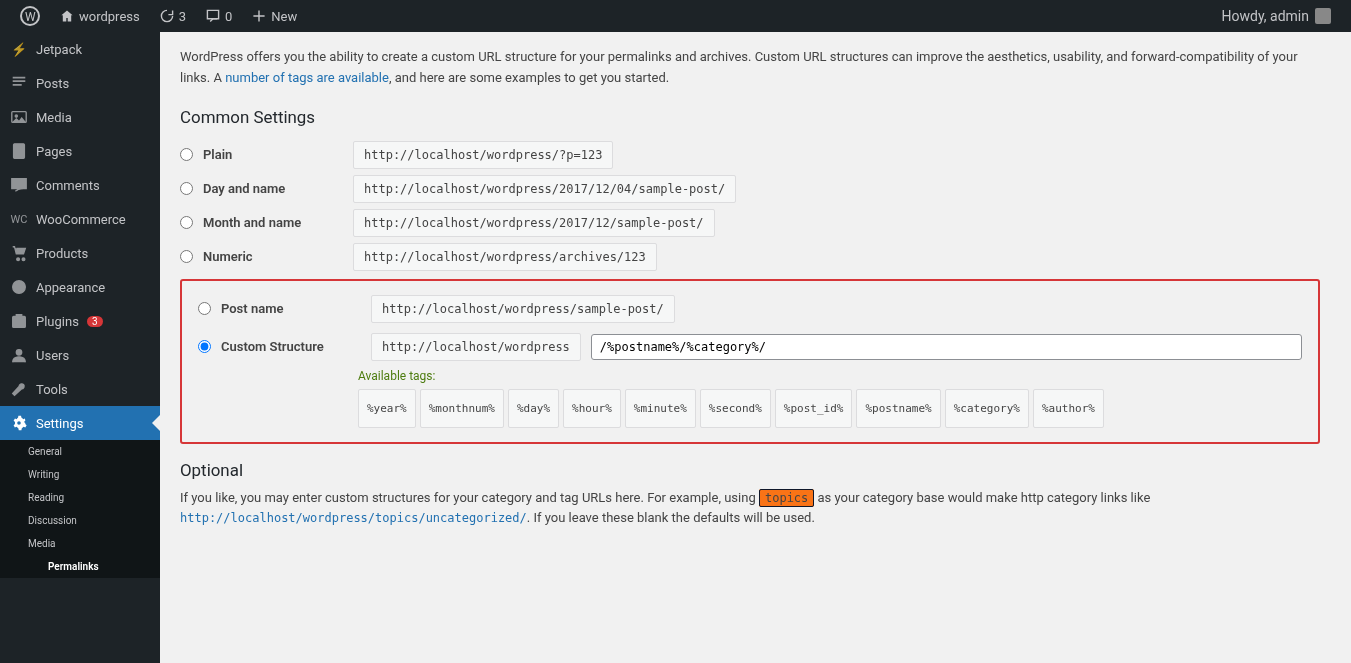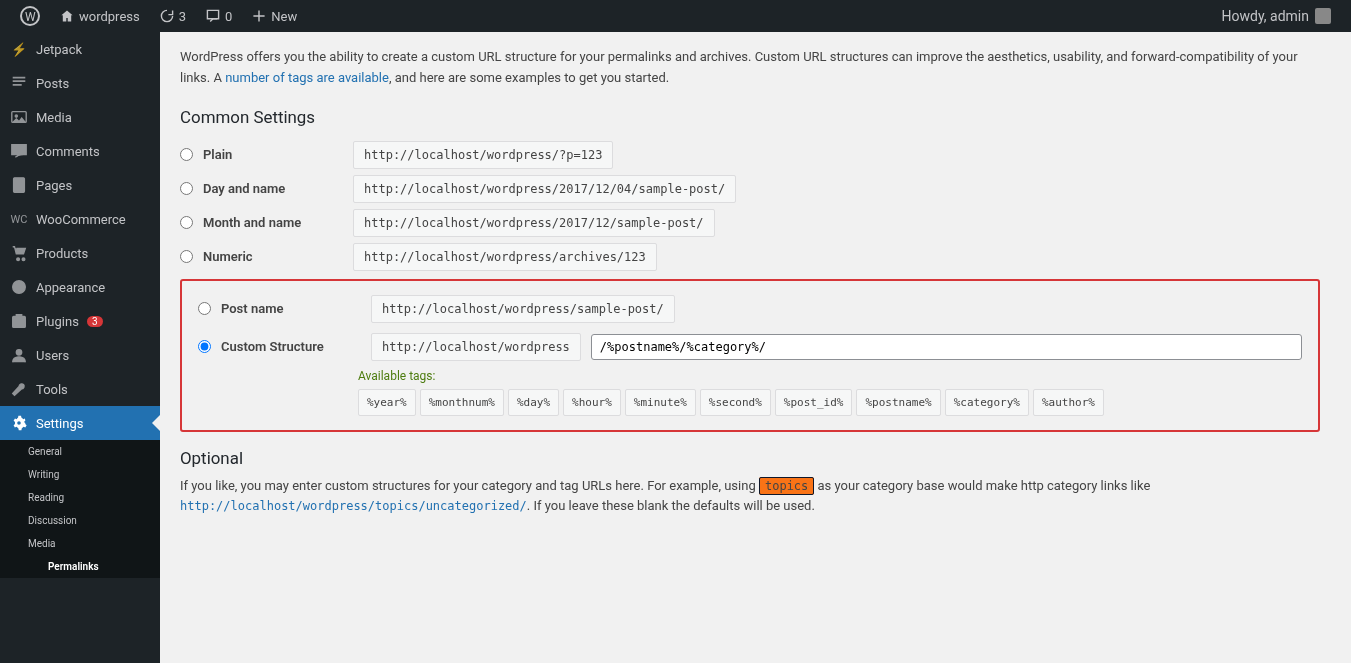--- a/index.html
+++ b/index.html
@@ -41,21 +41,21 @@
     .section-title { font-size: 1.3em; font-weight: 400; color: #23282d; margin-bottom: 14px; }
 
     .url-display { background: #f6f7f7; border: 1px solid #dcdcde; padding: 6px 10px; font-family: monospace; font-size: 12px; color: #444; display: inline-block; border-radius: 2px; }
 
     
     .custom-structure-box { border: 2px solid #d63638; border-radius: 3px; padding: 14px 16px; margin: 8px 0; }
     .url-prefix { background: #f6f7f7; border: 1px solid #dcdcde; padding: 6px 10px; font-family: monospace; font-size: 12px; color: #444; border-radius: 2px; white-space: nowrap; }
     .custom-input { flex: 1; font-family: monospace; font-size: 12px; padding: 5px 8px; border: 1px solid #8c8f94; border-radius: 3px; }
     .available-tags-label { font-size: 12px; color: #4d7c0f; margin-bottom: 6px; }
     .tags-row { display: flex; flex-wrap: wrap; gap: 4px; }
-    .tag-btn { background: #f6f7f7; border: 1px solid #dcdcde; padding: 6px 8px; font-family: monospace; font-size: 11px; color: #444; cursor: pointer; border-radius: 2px; }
+    .tag-btn { background: #f6f7f7; border: 1px solid #dcdcde; padding: 12px 8px; font-family: monospace; font-size: 11px; color: #444; cursor: pointer; border-radius: 2px; }
 
     .optional-title { font-size: 1.3em; font-weight: 400; color: #23282d; margin: 16px 0 8px; }
     .optional-desc { font-size: 13px; color: #444; line-height: 1.6; }
     .optional-desc .inline-code { background: #f97316; border: 1px solid #0f172a; padding: 1px 5px; font-family: monospace; font-size: 12px; border-radius: 2px; }
     .optional-desc a { color: #2271b1; text-decoration: none; font-family: monospace; font-size: 12px; }
 
     
     svg { fill: currentColor; }
 
     
@@ -133,34 +133,34 @@
             <rect x="2" y="4" width="16" height="12" rx="1" fill="none" stroke="#c3c4c7" stroke-width="1.5"></rect>
             <circle cx="7" cy="9" r="2"></circle>
             <path d="M2 16l5-5 3 3 3-4 5 6"></path>
           </svg>
       </span>
       <span>Media</span>
     </div>
     <div class="sidebar-item">
       <span class="icon">
         <svg width="18" height="18" viewBox="0 0 20 20" fill="none" stroke="#c3c4c7" stroke-width="1.5">
+            <rect x="4" y="2" width="12" height="16" rx="1"></rect>
+            <path d="M7 7h6M7 11h4"></path>
+          </svg>
+      </span>
+      <span>Pages</span>
+    </div>
+    <div class="sidebar-item">
+      <span class="icon">
+        <svg width="18" height="18" viewBox="0 0 20 20" fill="none" stroke="#c3c4c7" stroke-width="1.5">
             <path d="M2 3h16v11H2z"></path>
             <path d="M6 17l4-3h4"></path>
           </svg>
       </span>
       <span>Comments</span>
-    </div>
-    <div class="sidebar-item">
-      <span class="icon">
-        <svg width="18" height="18" viewBox="0 0 20 20" fill="none" stroke="#c3c4c7" stroke-width="1.5">
-            <rect x="4" y="2" width="12" height="16" rx="1"></rect>
-            <path d="M7 7h6M7 11h4"></path>
-          </svg>
-      </span>
-      <span>Pages</span>
     </div>
     <div class="sidebar-item">
       <span class="icon" style="font-size:11px;color:#c3c4c7;">WC</span>
       <span>WooCommerce</span>
     </div>
     <div class="sidebar-item">
       <span class="icon">
         <svg width="18" height="18" viewBox="0 0 20 20" fill="none" stroke="#c3c4c7" stroke-width="1.5">
             <path d="M3 3h2l2 8h8l2-6H7"></path>
             <circle cx="9" cy="17" r="1.5" fill="#c3c4c7"></circle>

